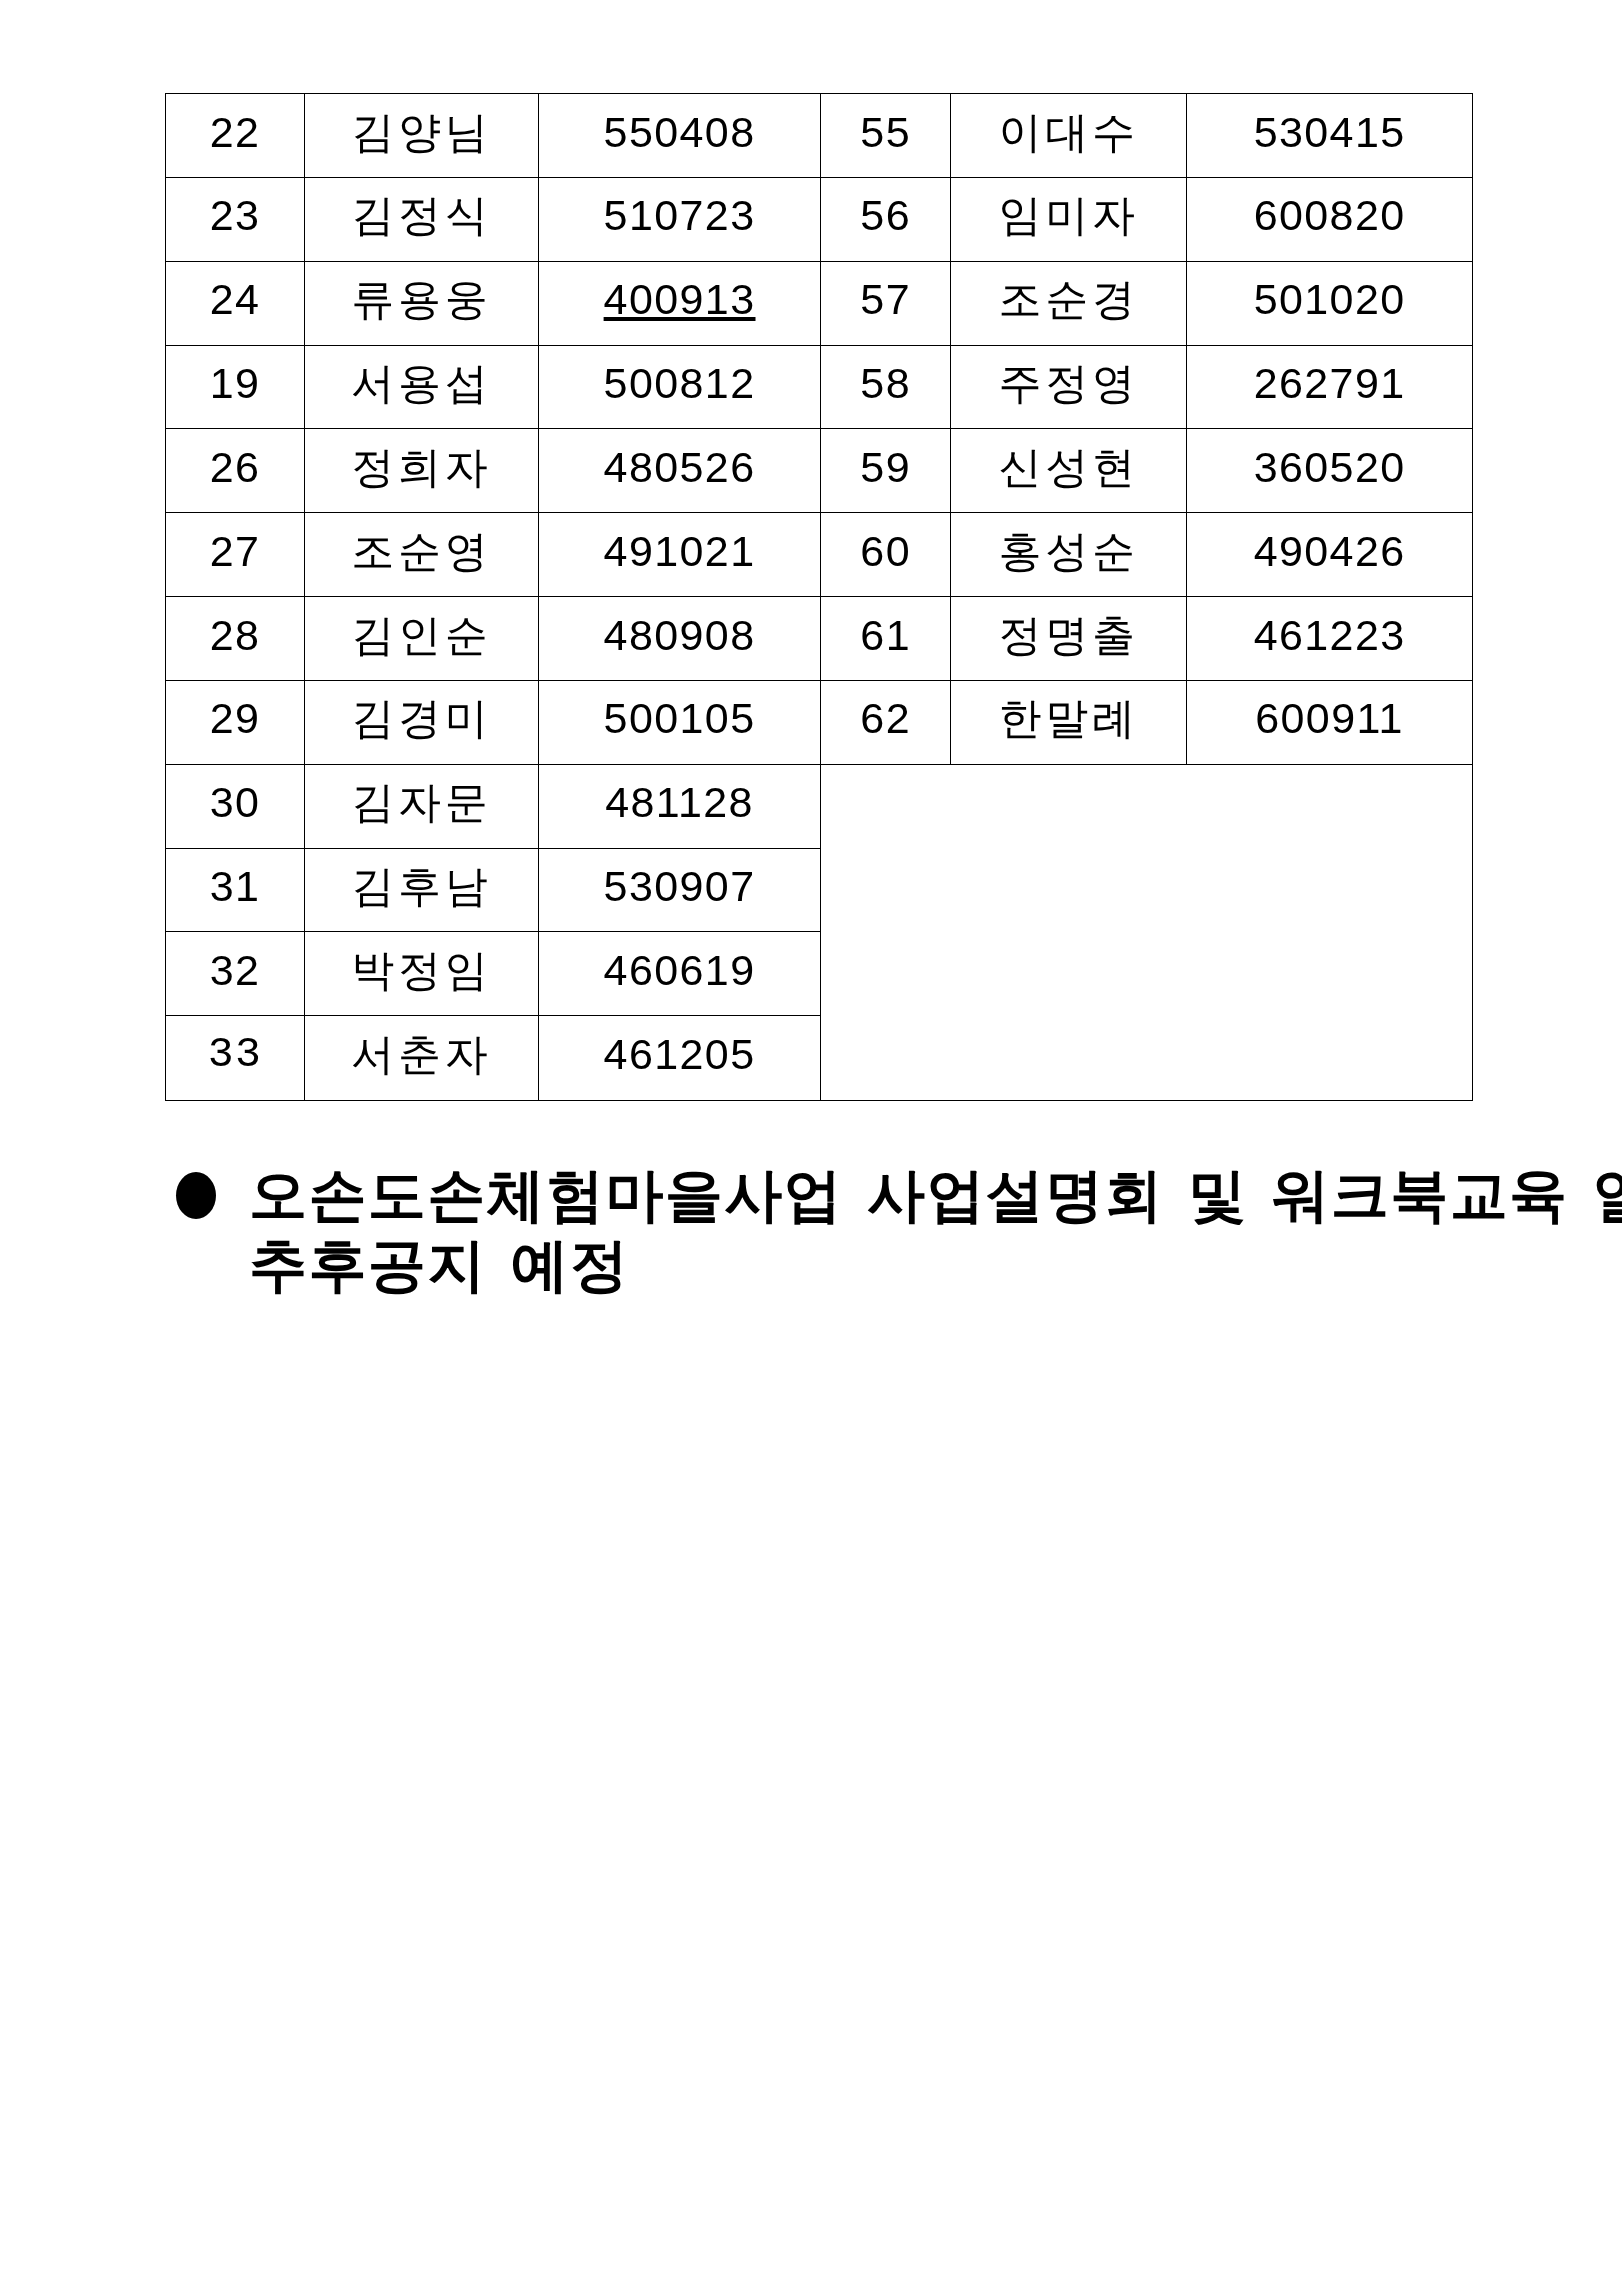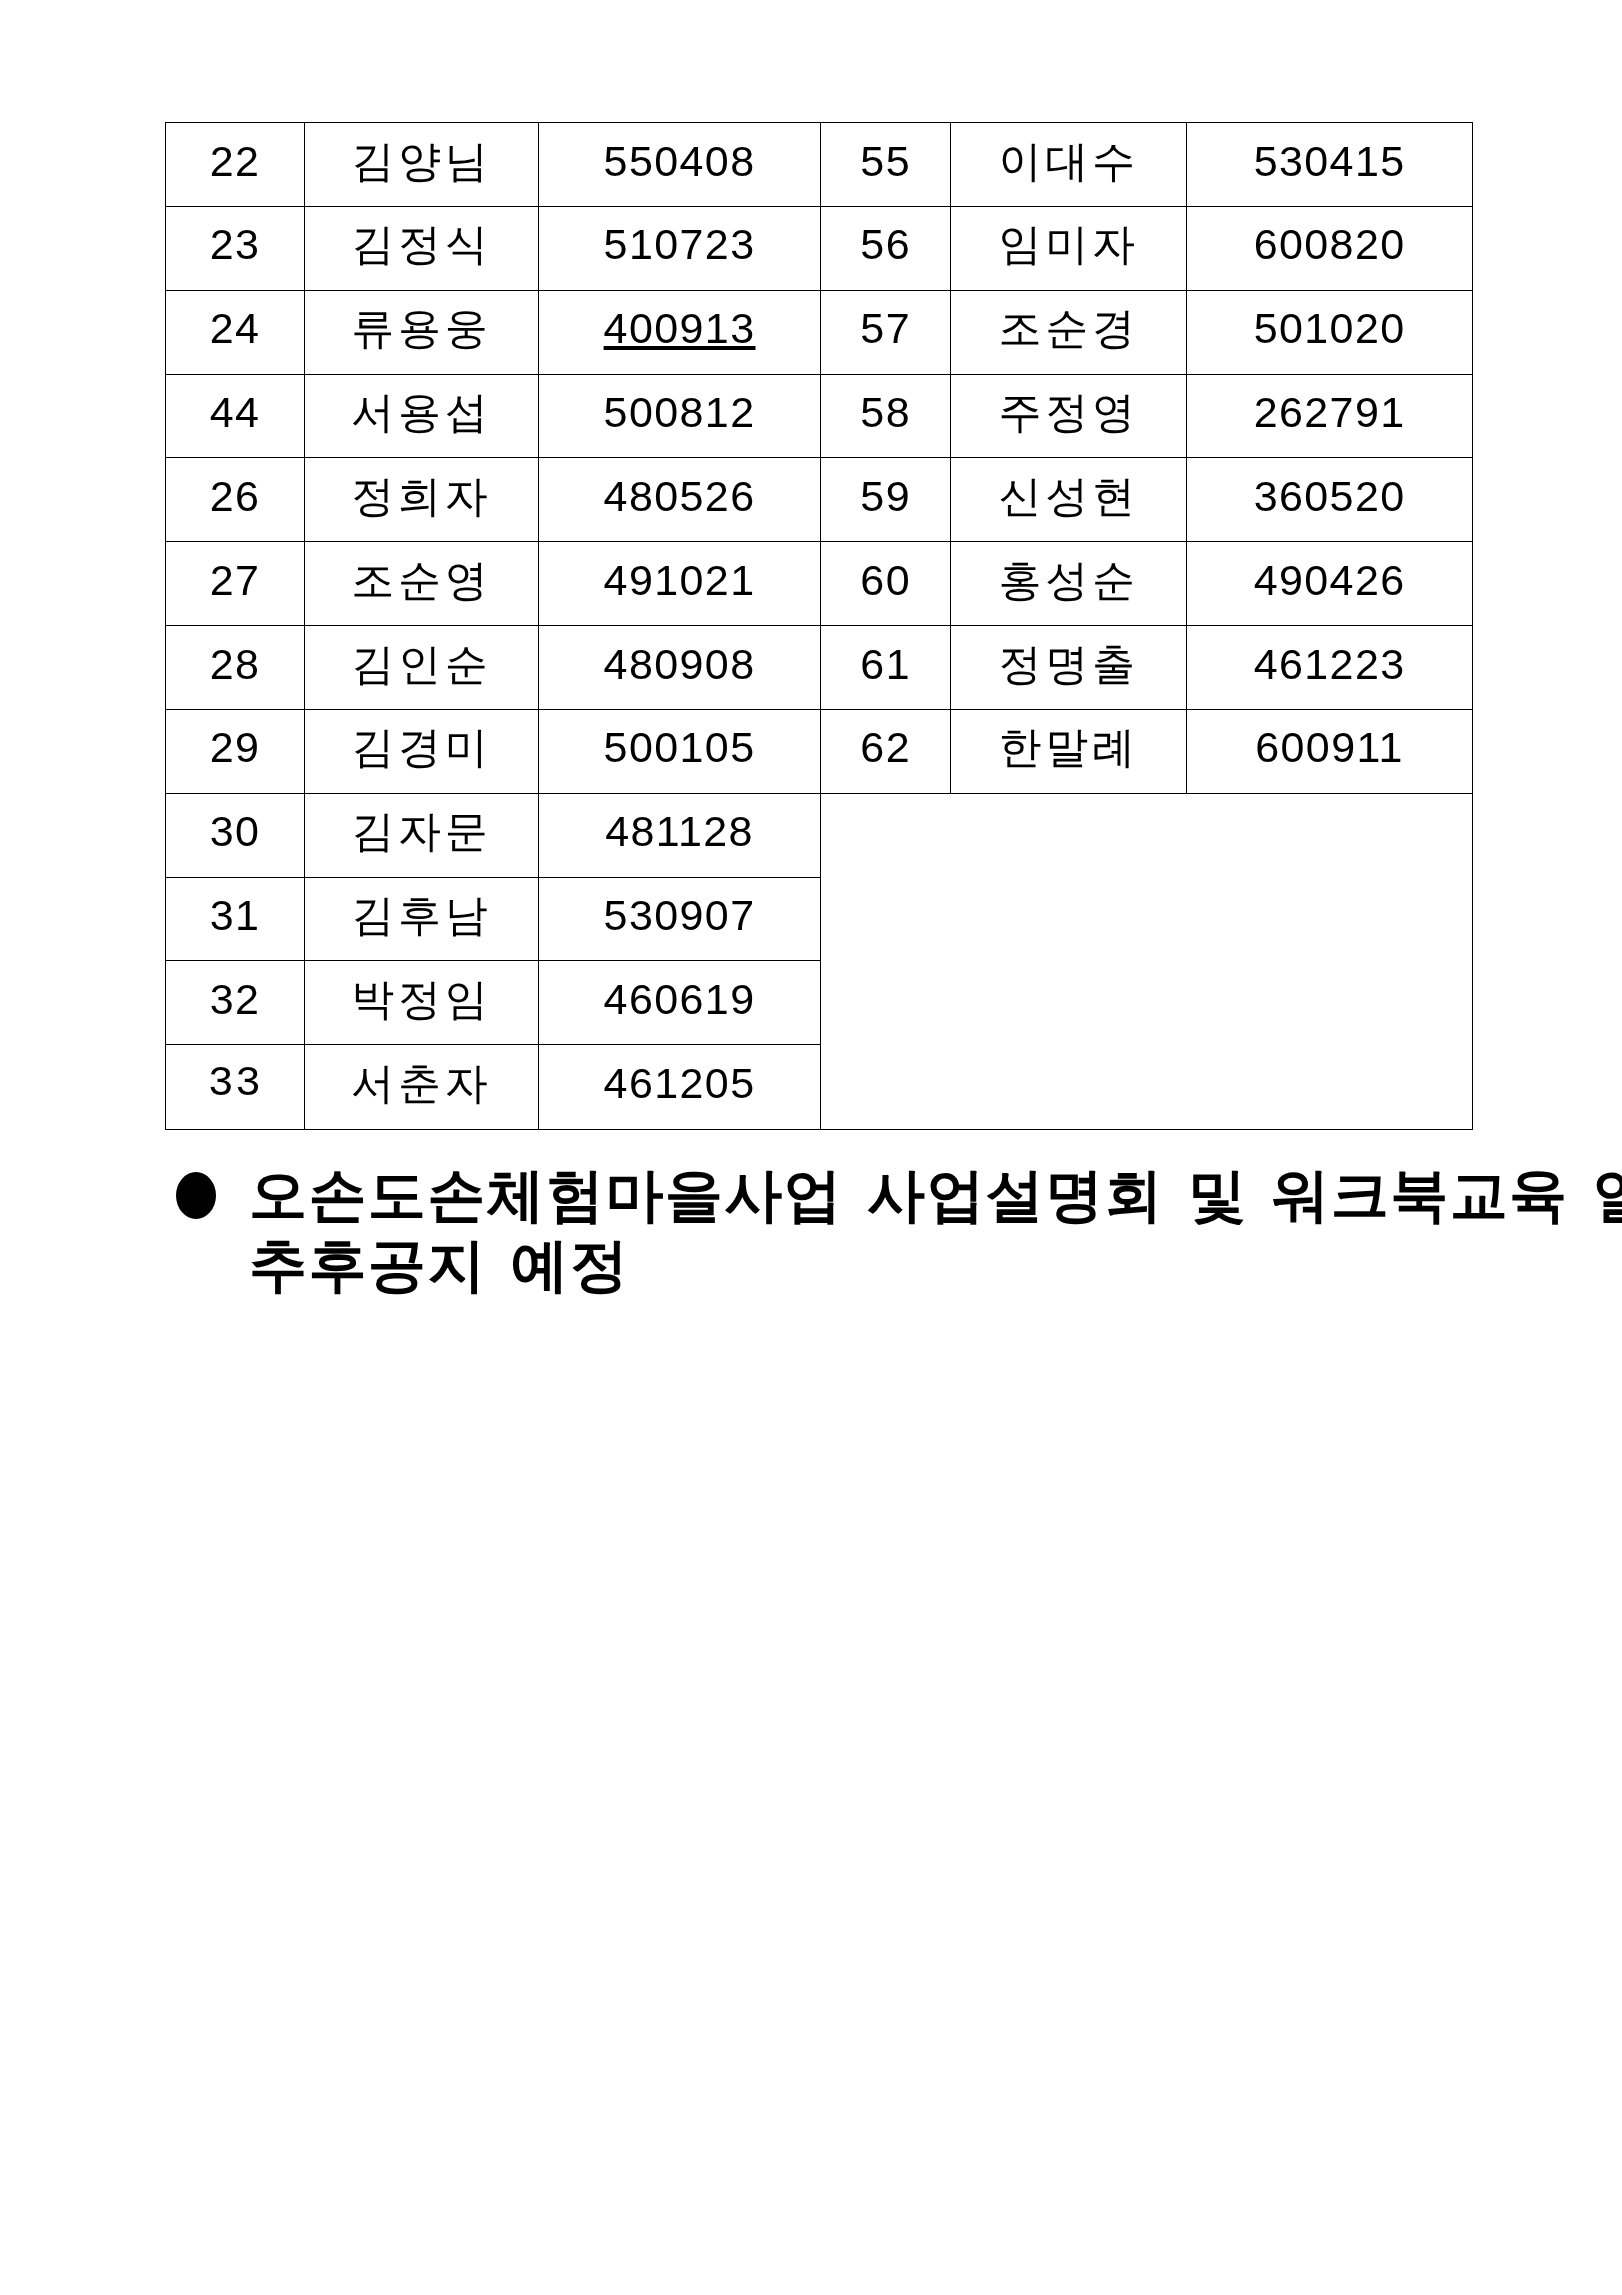--- a/index.html
+++ b/index.html
@@ -12,21 +12,21 @@
     width: 1622px;
     height: 2295px;
     background: #ffffff;
     color: #000000;
     font-family: "Liberation Sans", "DejaVu Sans", sans-serif;
     overflow: hidden;
   }
   .roster-table {
     position: absolute;
     left: 165px;
-    top: 122px;
+    top: 93px;
     width: 1306px;
     height: 1006px;
     display: grid;
     grid-template-columns: 300fr 505fr 610fr 280fr 510fr 615fr;
     grid-template-rows: repeat(12, 1fr);
     border: 1.9px solid #000000;
     box-sizing: content-box;
   }
   .cell {
     border-right: 1.4px solid #000000;
@@ -79,21 +79,21 @@
   <div class="roster-table" id="roster-table">
       <div class="cell num" style="grid-area: 1 / 1 / span 1 / span 1;">22</div>
       <div class="cell name" style="grid-area: 1 / 2 / span 1 / span 1;">김양님</div>
       <div class="cell num" style="grid-area: 1 / 3 / span 1 / span 1;">550408</div>
       <div class="cell num" style="grid-area: 2 / 1 / span 1 / span 1;">23</div>
       <div class="cell name" style="grid-area: 2 / 2 / span 1 / span 1;">김정식</div>
       <div class="cell num" style="grid-area: 2 / 3 / span 1 / span 1;">510723</div>
       <div class="cell num" style="grid-area: 3 / 1 / span 1 / span 1;">24</div>
       <div class="cell name" style="grid-area: 3 / 2 / span 1 / span 1;">류용웅</div>
       <div class="cell num" style="grid-area: 3 / 3 / span 1 / span 1; text-decoration: underline;">400913</div>
-      <div class="cell num" style="grid-area: 4 / 1 / span 1 / span 1;">44</div>
+      <div class="cell num" style="grid-area: 4 / 1 / span 1 / span 1;">19</div>
       <div class="cell name" style="grid-area: 4 / 2 / span 1 / span 1;">서용섭</div>
       <div class="cell num" style="grid-area: 4 / 3 / span 1 / span 1;">500812</div>
       <div class="cell num" style="grid-area: 5 / 1 / span 1 / span 1;">26</div>
       <div class="cell name" style="grid-area: 5 / 2 / span 1 / span 1;">정희자</div>
       <div class="cell num" style="grid-area: 5 / 3 / span 1 / span 1;">480526</div>
       <div class="cell num" style="grid-area: 6 / 1 / span 1 / span 1;">27</div>
       <div class="cell name" style="grid-area: 6 / 2 / span 1 / span 1;">조순영</div>
       <div class="cell num" style="grid-area: 6 / 3 / span 1 / span 1;">491021</div>
       <div class="cell num" style="grid-area: 7 / 1 / span 1 / span 1;">28</div>
       <div class="cell name" style="grid-area: 7 / 2 / span 1 / span 1;">김인순</div>

